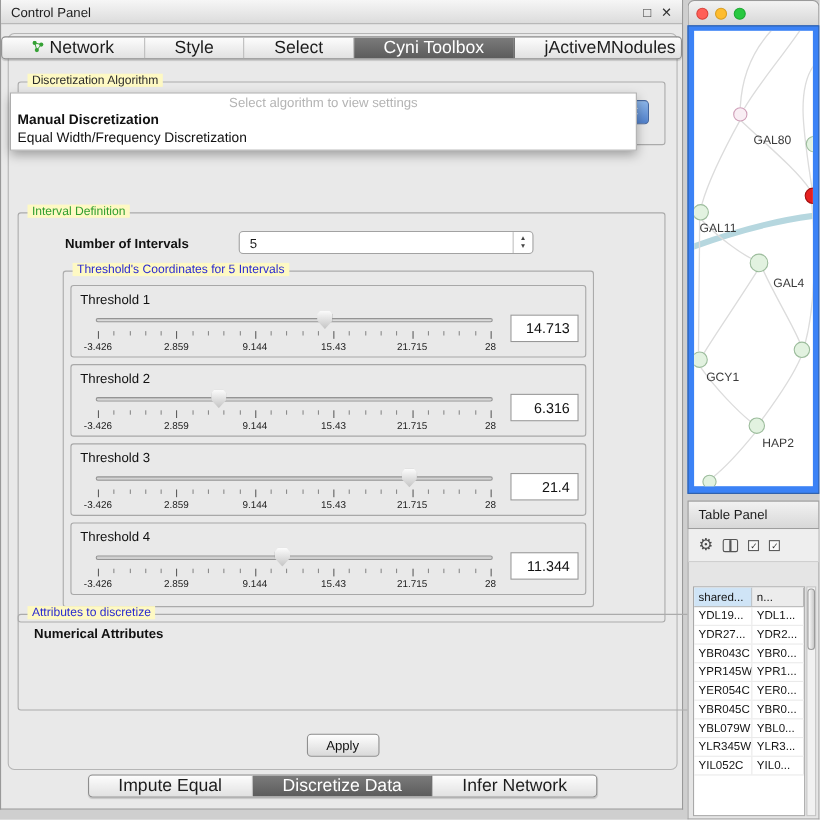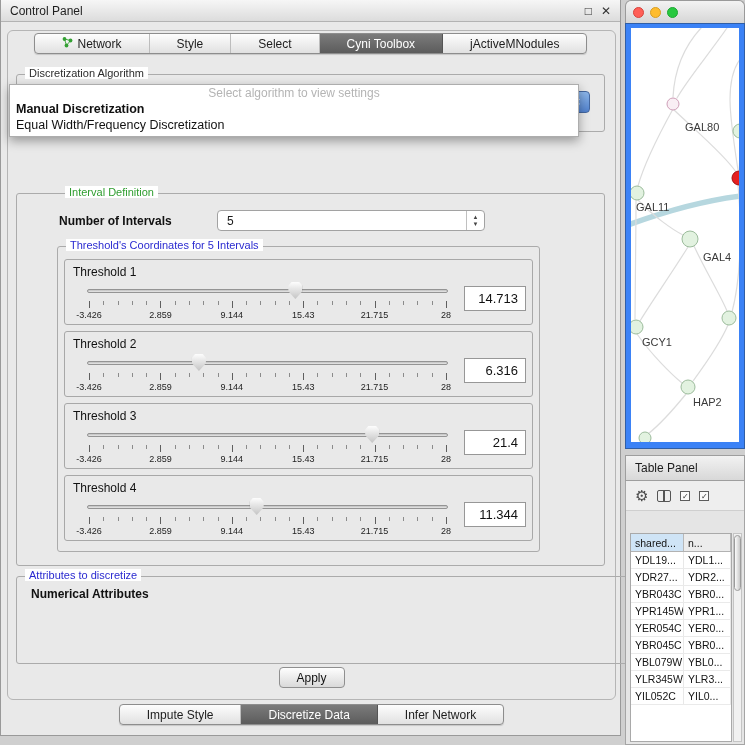--- a/index.html
+++ b/index.html
@@ -19,30 +19,30 @@
   .titlebar .spacer { flex:1; }
   .tb-icon { font-size:12px; color:#333; margin-left:9px; line-height:12px; }
 
   .main-panel { position:absolute; left:6px; top:30px; width:609px; height:670px;
     border:1px solid #b5b5b5; border-radius:6px; background:#e9e9e9; }
 
   
   .tabbar { position:absolute; left:0; right:0; top:33px; display:flex; justify-content:center; z-index:5; }
   .seg { display:flex; border:1px solid #8d8d8d; border-radius:4px; overflow:hidden;
     background:linear-gradient(#fdfdfd,#e1e1e1); height:21px; box-shadow:0 1px 1px rgba(0,0,0,.15); }
-  .seg .tab { padding:0 27px; font-size:12px; display:flex; align-items:center; gap:5px;
+  .seg .tab { padding:0 27px; font-size:16px; display:flex; align-items:center; gap:5px;
     border-right:1px solid #bdbdbd; color:#1c1c1c; white-space:nowrap; }
   .seg .tab:last-child { border-right:none; }
   .seg .tab.active { background:linear-gradient(#7b7b7b,#5c5c5c); color:#fff; border-right-color:#555; }
 
   
   .group { position:absolute; border:1px solid #ababab; border-radius:3px; }
-  .legend { position:absolute; top:-8px; left:8px; background:#ffffff; padding:0 4px;
+  .legend { position:absolute; top:-8px; left:8px; background:#fef9c3; padding:0 4px;
     font-size:11px; color:#2c2c2c; white-space:nowrap; }
-  .legend.green { color:#2f9e2f;margin-left:40px; }
+  .legend.green { color:#2f9e2f; }
   .legend.blue  { color:#2a2ad0; }
 
   
   .combobox { position:absolute; background:#fff; border:1px solid #a2a2a2; border-radius:4px;
     display:flex; align-items:center; font-size:12px; color:#1a1a1a; }
   .combobox .cb-text { flex:1; padding-left:9px; white-space:nowrap; overflow:hidden; }
   .stepper { display:flex; flex-direction:column; align-items:center; justify-content:center;
     width:18px; align-self:stretch; border-left:1px solid #c0c0c0; }
   .stepper::before { content:"▲"; font-size:6px; color:#444; line-height:7px; }
   .stepper::after  { content:"▼"; font-size:6px; color:#444; line-height:7px; }
@@ -351,21 +351,21 @@
                   <span class="sl" style="left: 100%;">28</span>
                 </div>
                 <div class="thumb" style="left: calc(47% - 7px);"></div>
               </div>
               <div class="t-value">11.344</div>
             </div>
           </div>
       </div>
     </div>
 
-    <div class="group" style="left:8px; top:545px; width:695px; height:88px;">
+    <div class="group" style="left:8px; top:527px; width:695px; height:88px;">
       <span class="legend blue">Attributes to discretize</span>
       <span class="attrs-label">Numerical Attributes</span>
     </div>
 
     <div class="apply-row">
       <button class="apply-btn">Apply</button>
     </div>
   </div>
 
   <div class="tabbar">
@@ -389,21 +389,21 @@
           <span>Cyni Toolbox</span>
         </div>
         <div class="tab">
           <span>jActiveMNodules</span>
         </div>
       </div>
   </div>
 
   <div class="bottom-tabs">
     <div class="seg" id="bottom-tabs-seg">
-        <div class="tab">Impute Style</div>
+        <div class="tab">Impute Equal</div>
         <div class="tab active">Discretize Data</div>
         <div class="tab">Infer Network</div>
       </div>
   </div>
 
   <div class="dropdown">
     <div class="dd-hint">Select algorithm to view settings</div>
     <div id="dropdown-options">
         <div class="dd-opt bold">Manual Discretization</div>
         <div class="dd-opt">Equal Width/Frequency Discretization</div>

